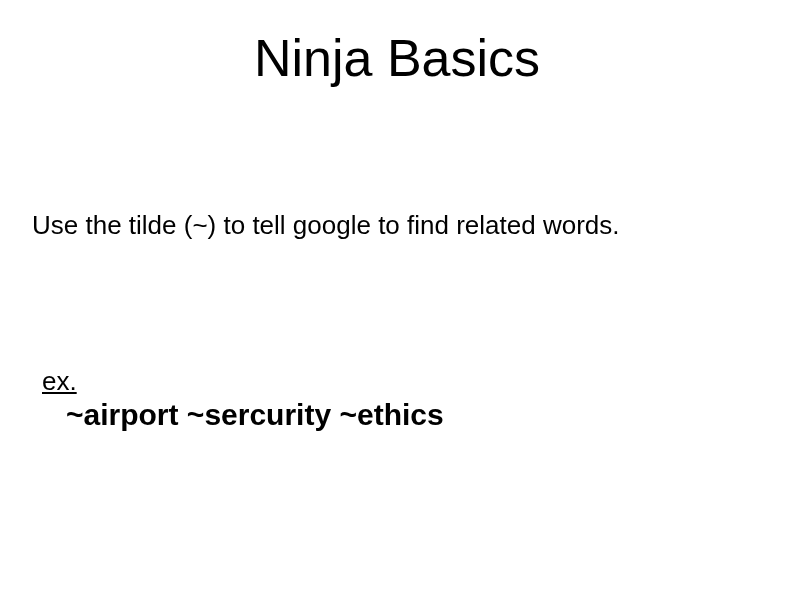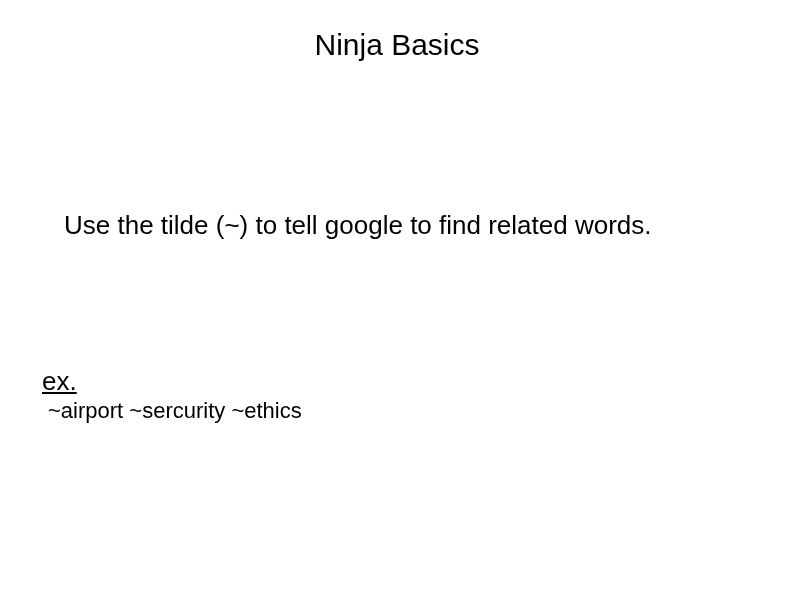--- a/index.html
+++ b/index.html
@@ -14,45 +14,44 @@
       font-family: Arial, Helvetica, sans-serif;
       color: #000000;
       position: relative;
     }
     .slide-title {
       position: absolute;
       top: 28px;
       left: 0;
       width: 100%;
       text-align: center;
-      font-size: 30px;
+      font-size: 52px;
       font-weight: normal;
     }
     .body-line-1 {
       position: absolute;
       top: 210px;
       left: 32px;
       font-size: 26px;
       font-weight: normal;
-      margin-left: 32px;
     }
     .example-label {
       position: absolute;
       top: 366px;
       left: 42px;
       font-size: 26px;
       font-weight: normal;
       text-decoration: underline;
     }
     .example-text {
       position: absolute;
       top: 398px;
-      left: 48px;
-      font-size: 22px;
-      font-weight: normal;
+      left: 66px;
+      font-size: 30px;
+      font-weight: bold;
     }
   </style>
 </head>
 <body>
 
 <h1 class="slide-title">Ninja Basics</h1>
 
 <p class="body-line-1">Use the tilde (~) to tell google to find related words.</p>
 
 <p class="example-label">ex.</p>

